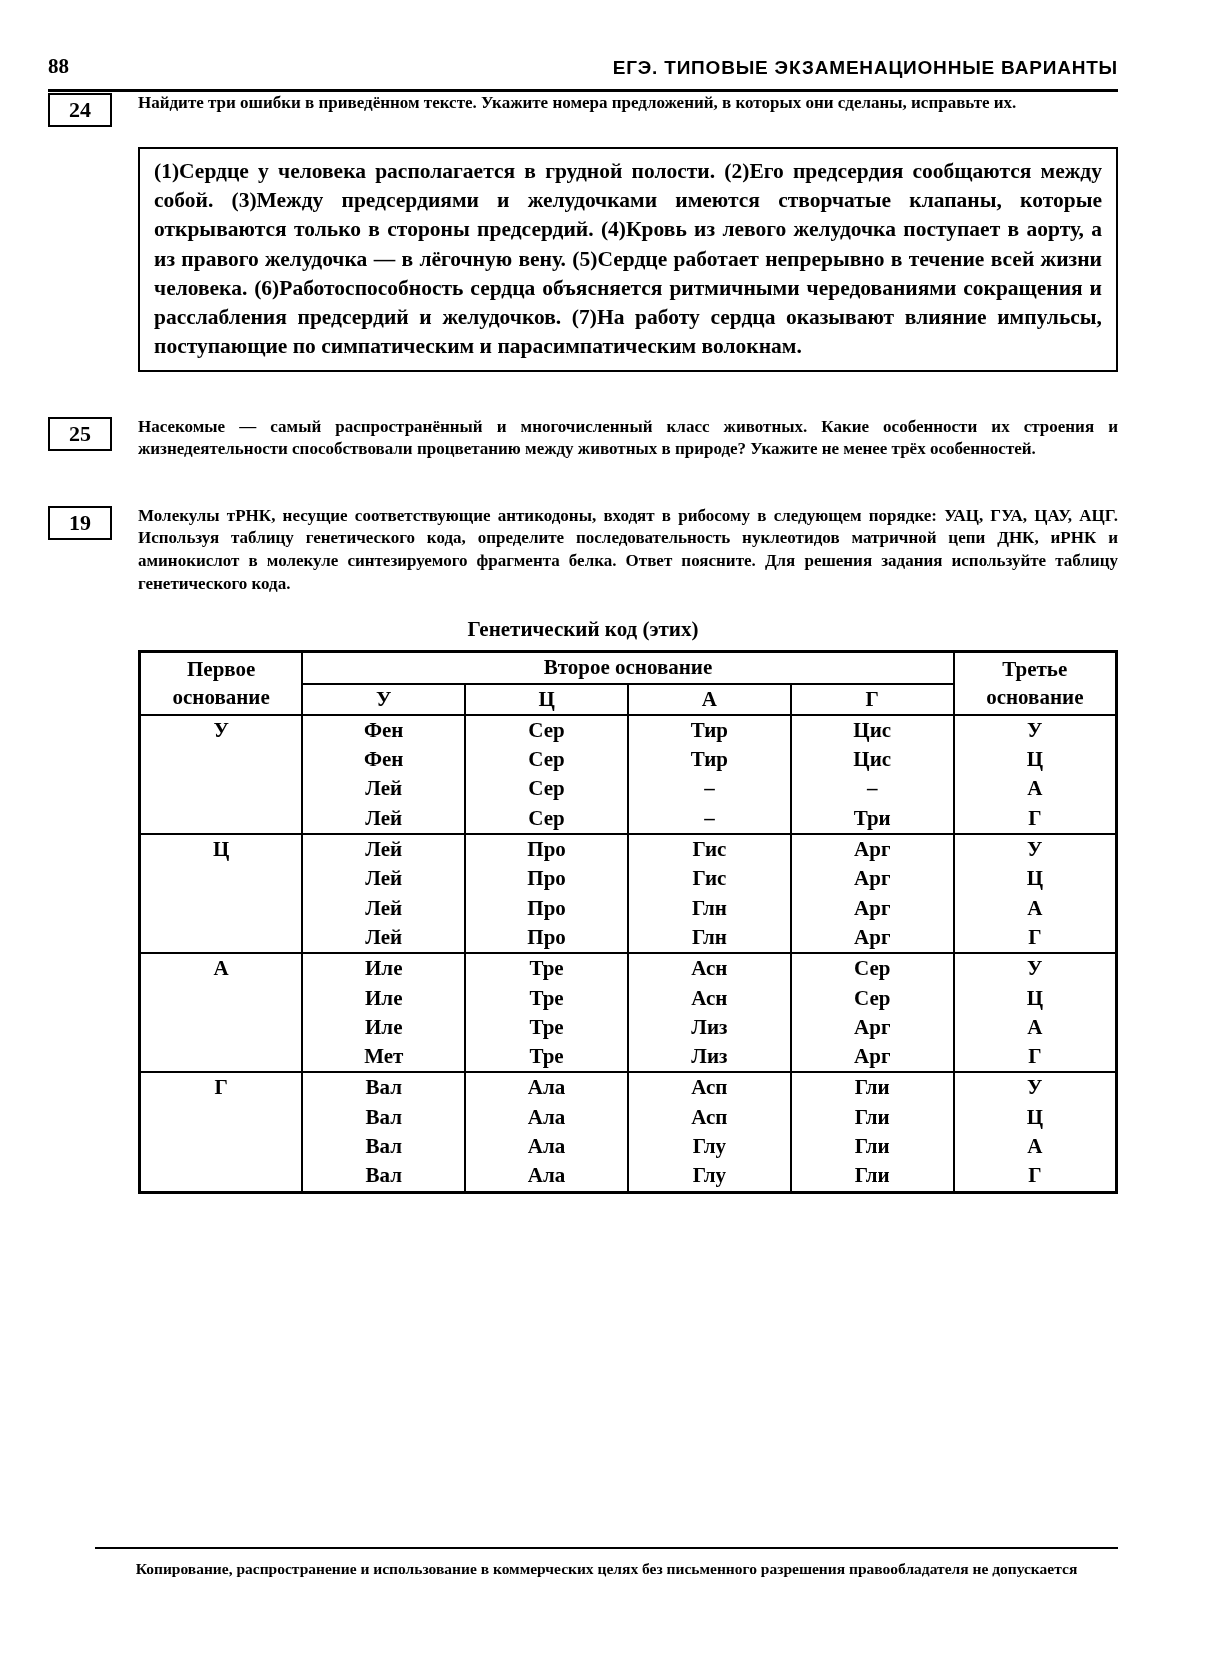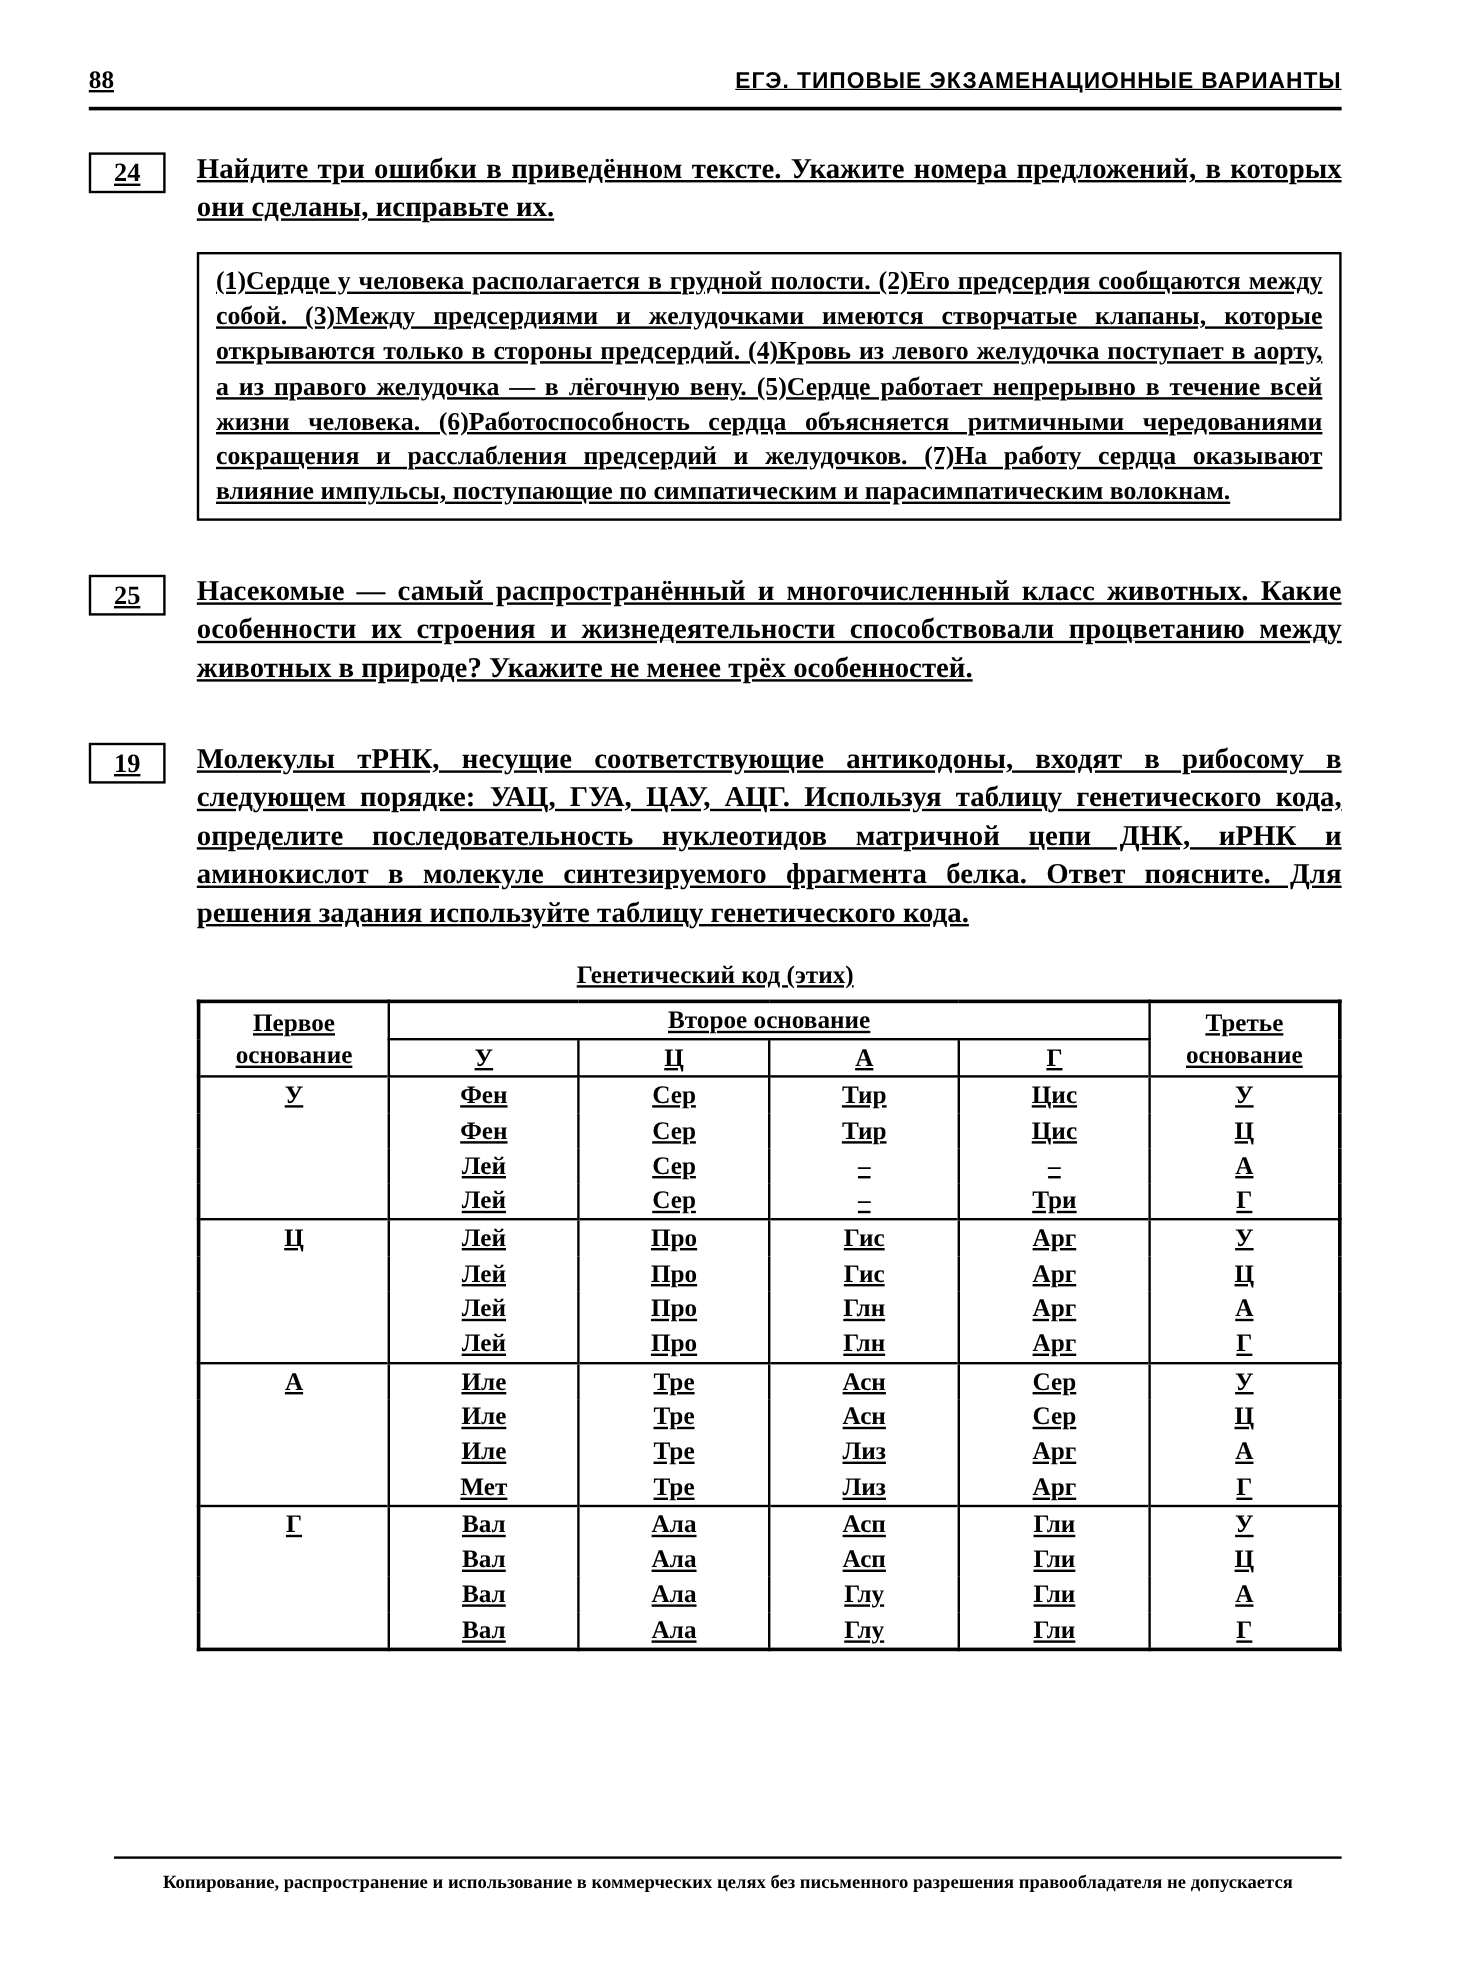--- a/index.html
+++ b/index.html
@@ -6,53 +6,53 @@
   html, body { width:1216px; }
   body {
     height:1654px;
     background:#ffffff;
     color:#000000;
     font-family:"Liberation Serif","DejaVu Serif",serif;
     font-weight:bold;
     position:relative;
     overflow:hidden;
   }
-  .page { padding:54px 98px 0 74px;text-decoration:underline; }
+  .page { padding:54px 98px 0 48px; }
 
   .header {
     display:flex;
     justify-content:space-between;
     align-items:flex-end;
     padding-bottom:10px;
     border-bottom:3px solid #000;
   }
   .page-number { font-size:21px; }
   .header-title {
     font-family:"Liberation Sans","DejaVu Sans",sans-serif;
     font-size:19px;
     letter-spacing:0.8px;
   }
 
   .question { display:flex; align-items:flex-start; }
-  .q24 { margin-top:34px; }
+  .q24 { }
   .q25, .q26, .q27 { margin-top:44px; }
   .qnum {
     flex:0 0 64px;
     height:34px;
     border:2.5px solid #000;
     display:flex;
     align-items:center;
     justify-content:center;
     font-size:22px;
     margin-right:26px;
     margin-top:1px;
   }
   .qtext {
     flex:1;
-    font-size:24px;
+    font-size:17px;
     line-height:1.33;
     text-align:justify;
   }
 
   .indent { margin-left:90px; }
   .passage-box {
     margin-top:20px;
     border:2px solid #000;
     padding:8px 14px;
     font-size:21.5px;

